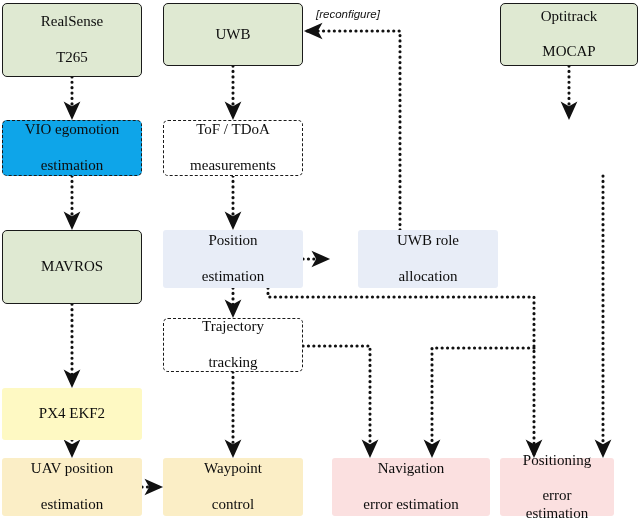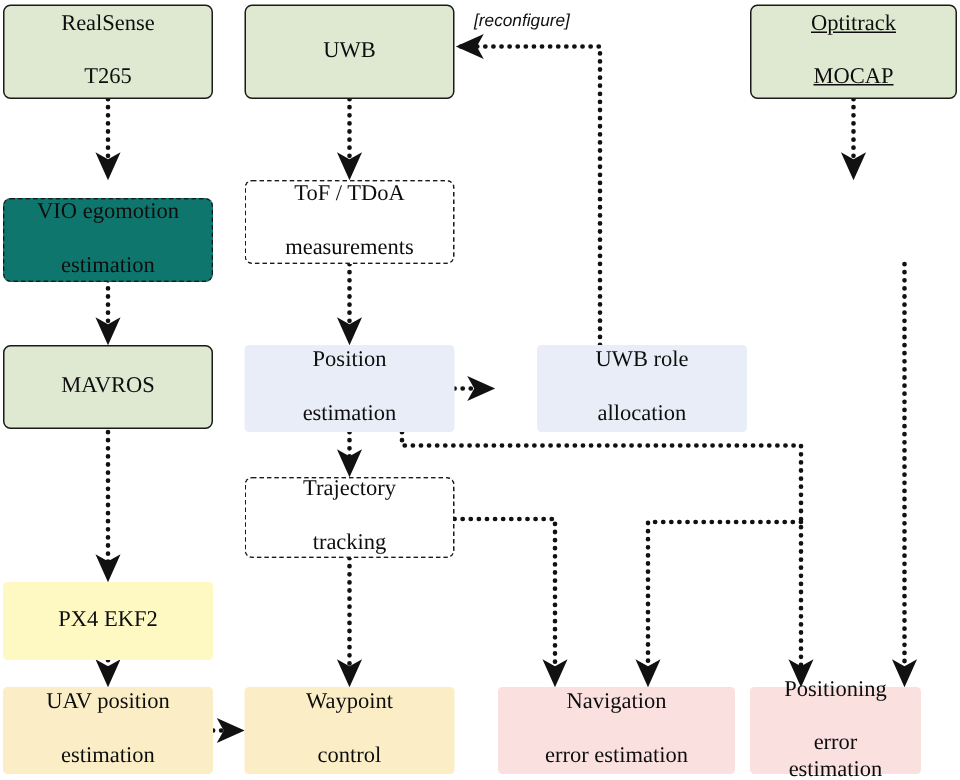--- a/index.html
+++ b/index.html
@@ -58,48 +58,48 @@
       <path d="M268,288 L268,297 L534,297 L534,455"></path>
 
       <path d="M303,346 L370,346 L370,455"></path>
 
       <path d="M534,348 L432,348 L432,455"></path>
 
       <path d="M603,176 L603,455"></path>
     </g>
   </svg>
 
-  <div class="node solid" style="left:2px;top:3px;width:140px;height:63px;background:#dfe9d2;">
+  <div class="node solid" style="left:2px;top:3px;width:140px;height:74px;background:#dfe9d2;">
     <span><span>RealSense</span><br>
           <span>T265</span></span>
   </div>
 
   <div class="node solid" style="left:163px;top:3px;width:140px;height:63px;background:#dfe9d2;">
     <span>
         <span>UWB</span>
       </span>
   </div>
 
-  <div class="node solid" style="left:500px;top:3px;width:138px;height:63px;background:#dfe9d2;text-decoration:underline;">
+  <div class="node solid" style="left:500px;top:3px;width:138px;height:63px;background:#dfe9d2;">
     <span><span>Optitrack</span><br>
           <span>MOCAP</span></span>
   </div>
 
-  <div class="node dashed" style="left:2px;top:120px;width:140px;height:56px;background:#0f766e;margin-top:12px;">
+  <div class="node dashed" style="left:2px;top:120px;width:140px;height:56px;background:#0ea5e9;">
     <span><span>VIO egomotion</span><br>
           <span>estimation</span></span>
   </div>
 
   <div class="node dashed" style="left:163px;top:120px;width:140px;height:56px;background:#ffffff;">
     <span><span>ToF / TDoA</span><br>
           <span>measurements</span></span>
   </div>
 
 
-  <div class="node solid" style="left:2px;top:230px;width:140px;height:56px;background:#dfe9d2;">
+  <div class="node solid" style="left:2px;top:230px;width:140px;height:74px;background:#dfe9d2;">
     <span>
         <span>MAVROS</span>
       </span>
   </div>
 
   <div class="node plain" style="left:163px;top:230px;width:140px;height:58px;background:#e8edf7;">
     <span><span>Position</span><br>
           <span>estimation</span></span>
   </div>
 

